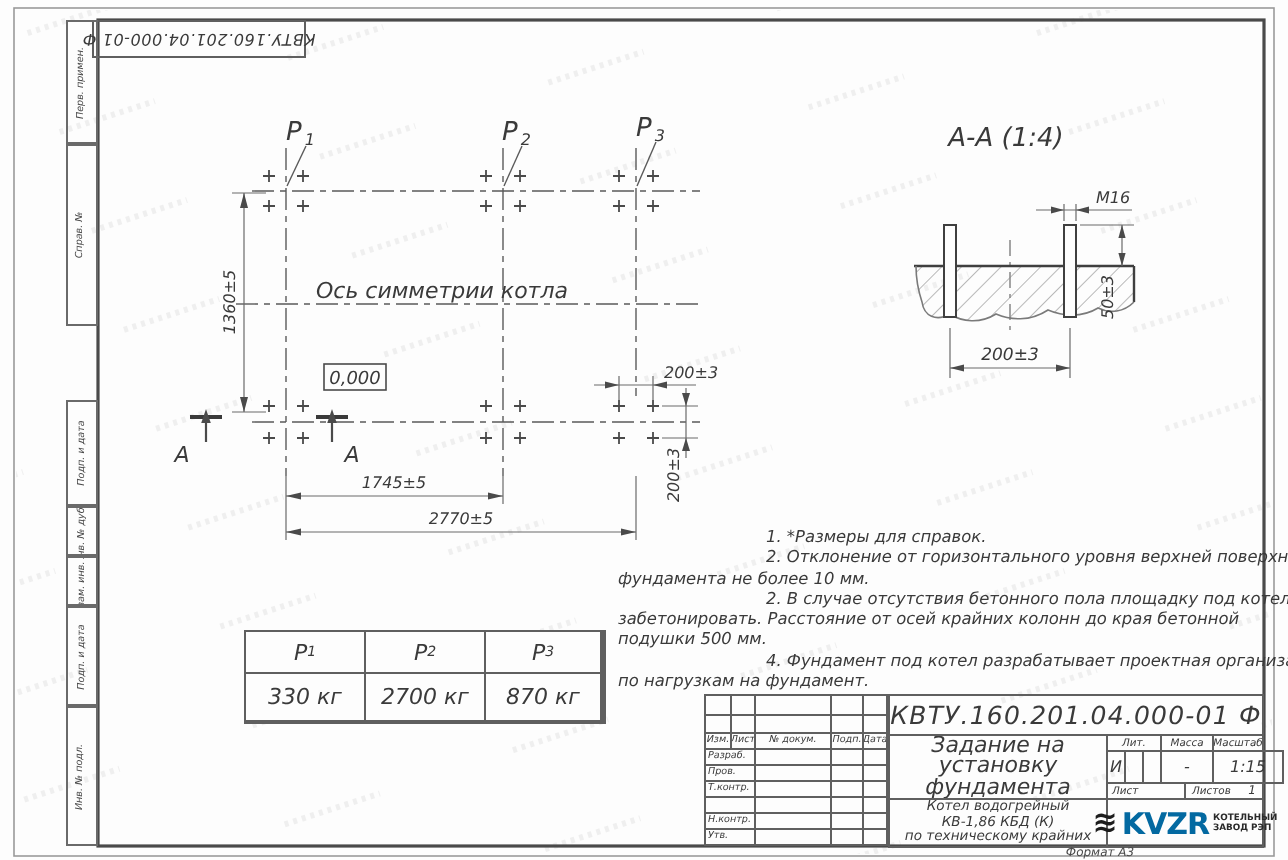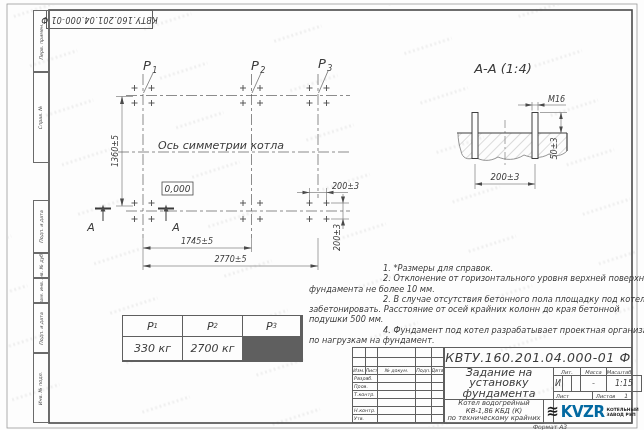--- a/index.html
+++ b/index.html
@@ -33,21 +33,21 @@
            grid-template-columns:12px 11px 37px 15px 11px;
            grid-template-rows:9px 8px 7px 7px 7px 7px 7px 7px 7px;
            gap:1px;background:#5f5f5f;padding:1px;}
   #tb-left div{background:#fdfdfd;font-size:4.8px;font-style:italic;display:flex;
                align-items:center;padding-left:1px;overflow:hidden;white-space:nowrap;}
   #tb-left .sp2{grid-column:1/3;}
   #tb-left .hd{justify-content:center;padding-left:0;}
   .tbc{font-style:italic;overflow:hidden;}
   #tb-num{left:444px;top:347px;width:188px;height:21px;font-size:12.5px;letter-spacing:.6px;font-weight:500;}
   #tb-title{left:444px;top:367px;width:110px;height:33px;font-size:11px;flex-direction:column;line-height:10.5px;}
-  #tb-prod{left:444px;top:399px;width:100px;height:25px;font-size:6.8px;flex-direction:column;line-height:7.6px;}
+  #tb-prod{left:444px;top:399px;width:110px;height:25px;font-size:6.8px;flex-direction:column;line-height:7.6px;}
   .tb-h{font-size:5.2px;}
   #tb-logo{left:553px;top:399px;width:79px;height:25px;display:flex;align-items:center;justify-content:center;gap:2px;}
   #logo-glyph{font-size:15px;font-weight:bold;color:#1d1d1d;line-height:1;}
   #logo-text{font-size:15px;font-weight:900;color:#0369a1;letter-spacing:-.5px;font-family:"DejaVu Sans",sans-serif;}
   #logo-co{display:flex;flex-direction:column;font-size:4.4px;font-weight:bold;color:#2a2a2a;line-height:5px;}
   #format-note{left:500px;top:423px;width:100px;height:7px;font-size:6px;font-style:italic;
                display:flex;align-items:center;justify-content:center;color:#4a4a4a;}
 </style>
 </head>
 <body>
@@ -242,20 +242,21 @@
     <div>
         <span>P</span>
         <sub>2</sub>
       </div>
     <div>
         <span>P</span>
         <sub>3</sub>
       </div>
     <div>330 кг</div>
     <div>2700 кг</div>
+    <div>870 кг</div>
   </div>
 
   <div id="tb-left" class="abs">
     <div></div>
       <div></div>
       <div></div>
       <div></div>
       <div></div>
     <div></div>
       <div></div>

